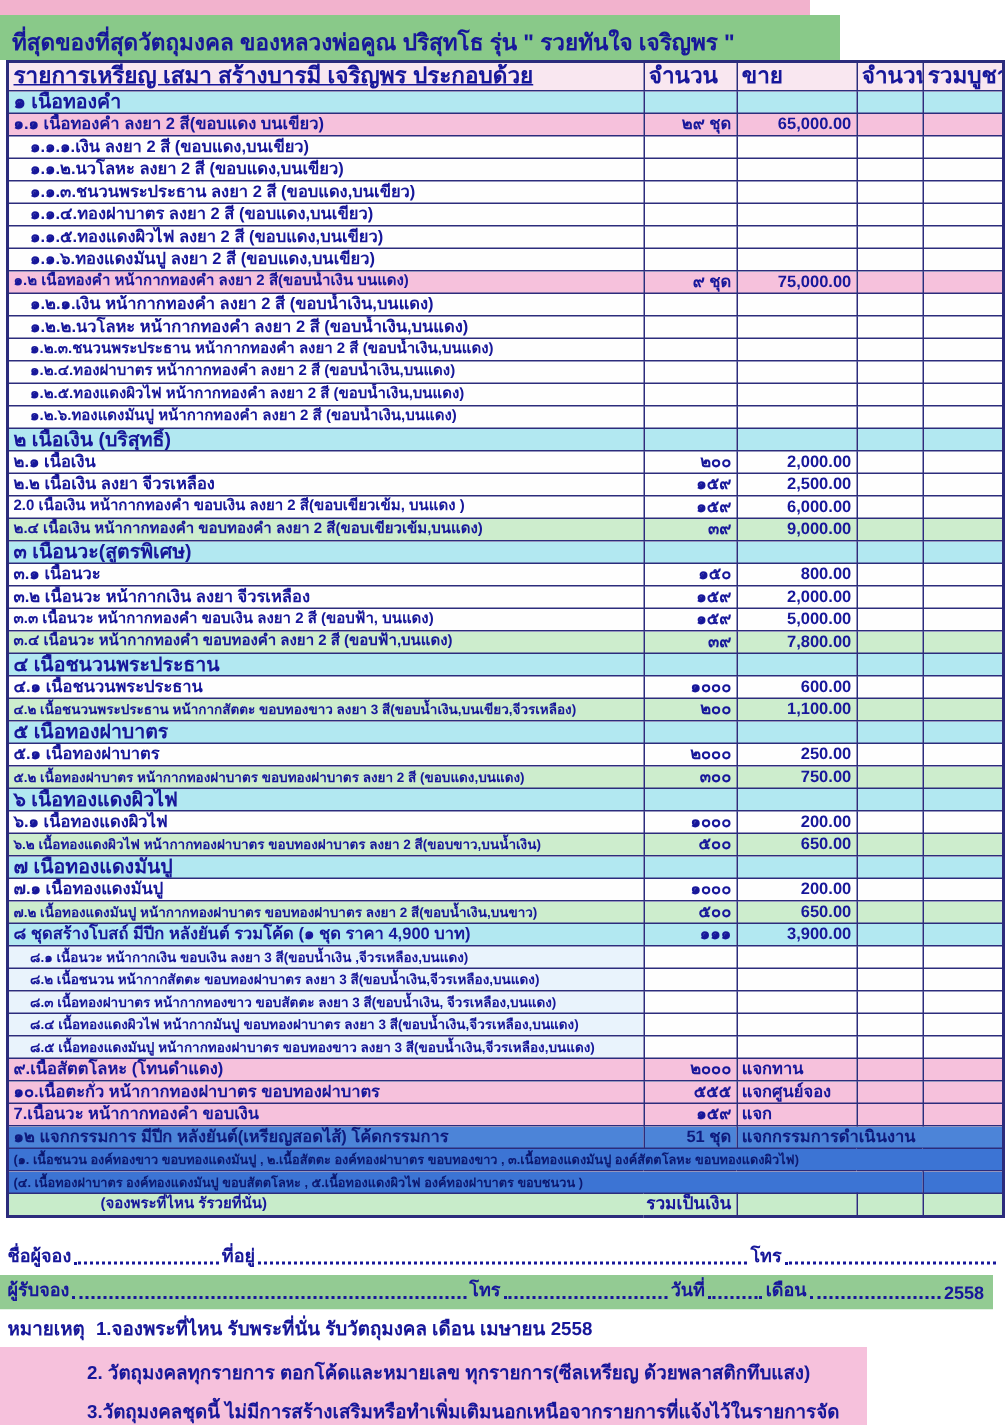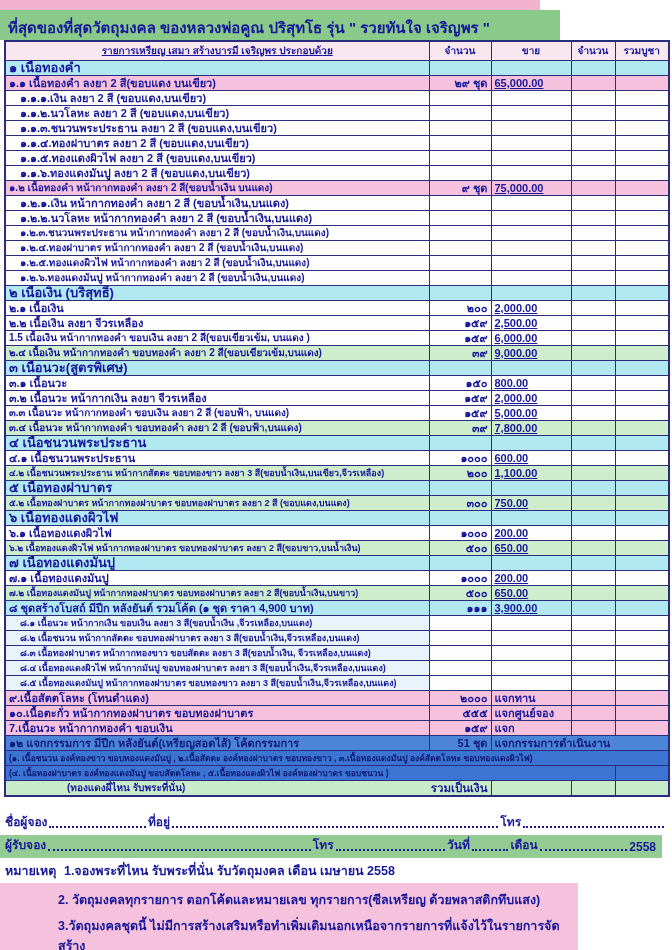--- a/index.html
+++ b/index.html
@@ -18,28 +18,28 @@
   table.price{
     border-collapse:collapse;table-layout:fixed;width:664px;margin:0 0 0 4px;
     border:2px solid var(--border);
   }
   table.price th, table.price td{
     border:1px solid var(--border);
     color:var(--navy);font-weight:bold;
     padding:0 3px;overflow:hidden;white-space:nowrap;
     height:14px;line-height:14px;font-size:11px;box-sizing:border-box;
   }
-  table.price th{height:18px;line-height:18px;background:var(--header_bg);text-align:center;font-size:10px;}
+  table.price th{height:18px;line-height:18px;background:var(--header_bg);text-align:left;font-size:15px;}
   th.col-desc{text-align:left;text-decoration:underline;font-size:13px;}
   td.item-label{text-align:left;}
   td.item-label.ind{padding-left:14px;}
   td.item-label.sm{font-size:10px;}
   td.item-label.xs{font-size:9px;}
   td.qty-cell{text-align:right;padding-right:5px;font-size:10.5px;}
-  td.price-cell{text-align:left;padding-right:12px;font-size:11.5px;text-decoration:underline;}
+  td.price-cell{text-align:right;padding-right:12px;font-size:11.5px;}
   td.give-cell{text-align:left;padding-left:4px;}
   tr.r-section td{background:var(--cyan);font-size:13px;}
   tr.r-cyan td{background:var(--cyan);}
   tr.r-pink td, tr.r-give td{background:var(--pink);}
   tr.r-white td{background:#fefefe;}
   tr.r-green td{background:var(--green);}
   tr.r-sub8 td{background:#fefefe;}
   tr.r-sub8 td.item-label{background:var(--sub8);}
   tr.r-blue td{background:var(--blue_row);color:#0e1a7d;}
   tr.r-bluenote td, tr.r-bluenote2 td{background:var(--blue_note);color:#0c1870;font-size:8.5px;margin-left:28px;}
@@ -214,21 +214,21 @@
           <td class="total-cell"></td>
         </tr>
         <tr class="r-white">
           <td class="item-label">๒.๒  เนื้อเงิน   ลงยา จีวรเหลือง</td>
           <td class="qty-cell">๑๕๙</td>
           <td class="price-cell">2,500.00</td>
           <td class="qty2-cell"></td>
           <td class="total-cell"></td>
         </tr>
         <tr class="r-white">
-          <td class="item-label sm">1.5  เนื้อเงิน   หน้ากากทองคำ ขอบเงิน ลงยา 2 สี(ขอบเขียวเข้ม, บนแดง )</td>
+          <td class="item-label sm">2.0  เนื้อเงิน   หน้ากากทองคำ ขอบเงิน ลงยา 2 สี(ขอบเขียวเข้ม, บนแดง )</td>
           <td class="qty-cell">๑๕๙</td>
           <td class="price-cell">6,000.00</td>
           <td class="qty2-cell"></td>
           <td class="total-cell"></td>
         </tr>
         <tr class="r-green">
           <td class="item-label sm">๒.๔ เนื้อเงิน หน้ากากทองคำ ขอบทองคำ ลงยา 2 สี(ขอบเขียวเข้ม,บนแดง)</td>
           <td class="qty-cell">๓๙</td>
           <td class="price-cell">9,000.00</td>
           <td class="qty2-cell"></td>
@@ -289,20 +289,27 @@
           <td class="price-cell">1,100.00</td>
           <td class="qty2-cell"></td>
           <td class="total-cell"></td>
         </tr>
         <tr class="r-section">
           <td class="item-label">๕ เนื้อทองฝาบาตร</td>
           <td></td>
           <td></td>
           <td></td>
           <td></td>
+        </tr>
+        <tr class="r-white">
+          <td class="item-label">๕.๑ เนื้อทองฝาบาตร</td>
+          <td class="qty-cell">๒๐๐๐</td>
+          <td class="price-cell">250.00</td>
+          <td class="qty2-cell"></td>
+          <td class="total-cell"></td>
         </tr>
         <tr class="r-green">
           <td class="item-label xs">๕.๒ เนื้อทองฝาบาตร  หน้ากากทองฝาบาตร ขอบทองฝาบาตร ลงยา 2 สี (ขอบแดง,บนแดง)</td>
           <td class="qty-cell">๓๐๐</td>
           <td class="price-cell">750.00</td>
           <td class="qty2-cell"></td>
           <td class="total-cell"></td>
         </tr>
         <tr class="r-section">
           <td class="item-label">๖ เนื้อทองแดงผิวไฟ</td>
@@ -417,21 +424,21 @@
         <tr class="r-bluenote">
           <td class="note-label" colspan="5">(๑. เนื้อชนวน องค์ทองขาว ขอบทองแดงมันปู , ๒.เนื้อสัตตะ องค์ทองฝาบาตร ขอบทองขาว , ๓.เนื้อทองแดงมันปู องค์สัตตโลหะ ขอบทองแดงผิวไฟ)</td>
         </tr>
         <tr class="r-bluenote2">
           <td class="note-label" colspan="4">(๔. เนื้อทองฝาบาตร องค์ทองแดงมันปู  ขอบสัตตโลหะ , ๕.เนื้อทองแดงผิวไฟ องค์ทองฝาบาตร ขอบชนวน )</td>
           <td></td>
         </tr>
         <tr class="r-summary">
           <td class="sum-main" colspan="2">
             <div class="sum-wrap">
-              <span class="sum-left">(ทองแดงผี่ไหน รับพระที่นั่น)</span>
+              <span class="sum-left">(จองพระที่ไหน รัรวยที่นั่น)</span>
               <span class="sum-right">รวมเป็นเงิน</span>
             </div>
           </td>
           <td class="price-cell"></td>
           <td class="qty2-cell"></td>
           <td class="total-cell"></td>
         </tr>
       </tbody>
   </table>
 

